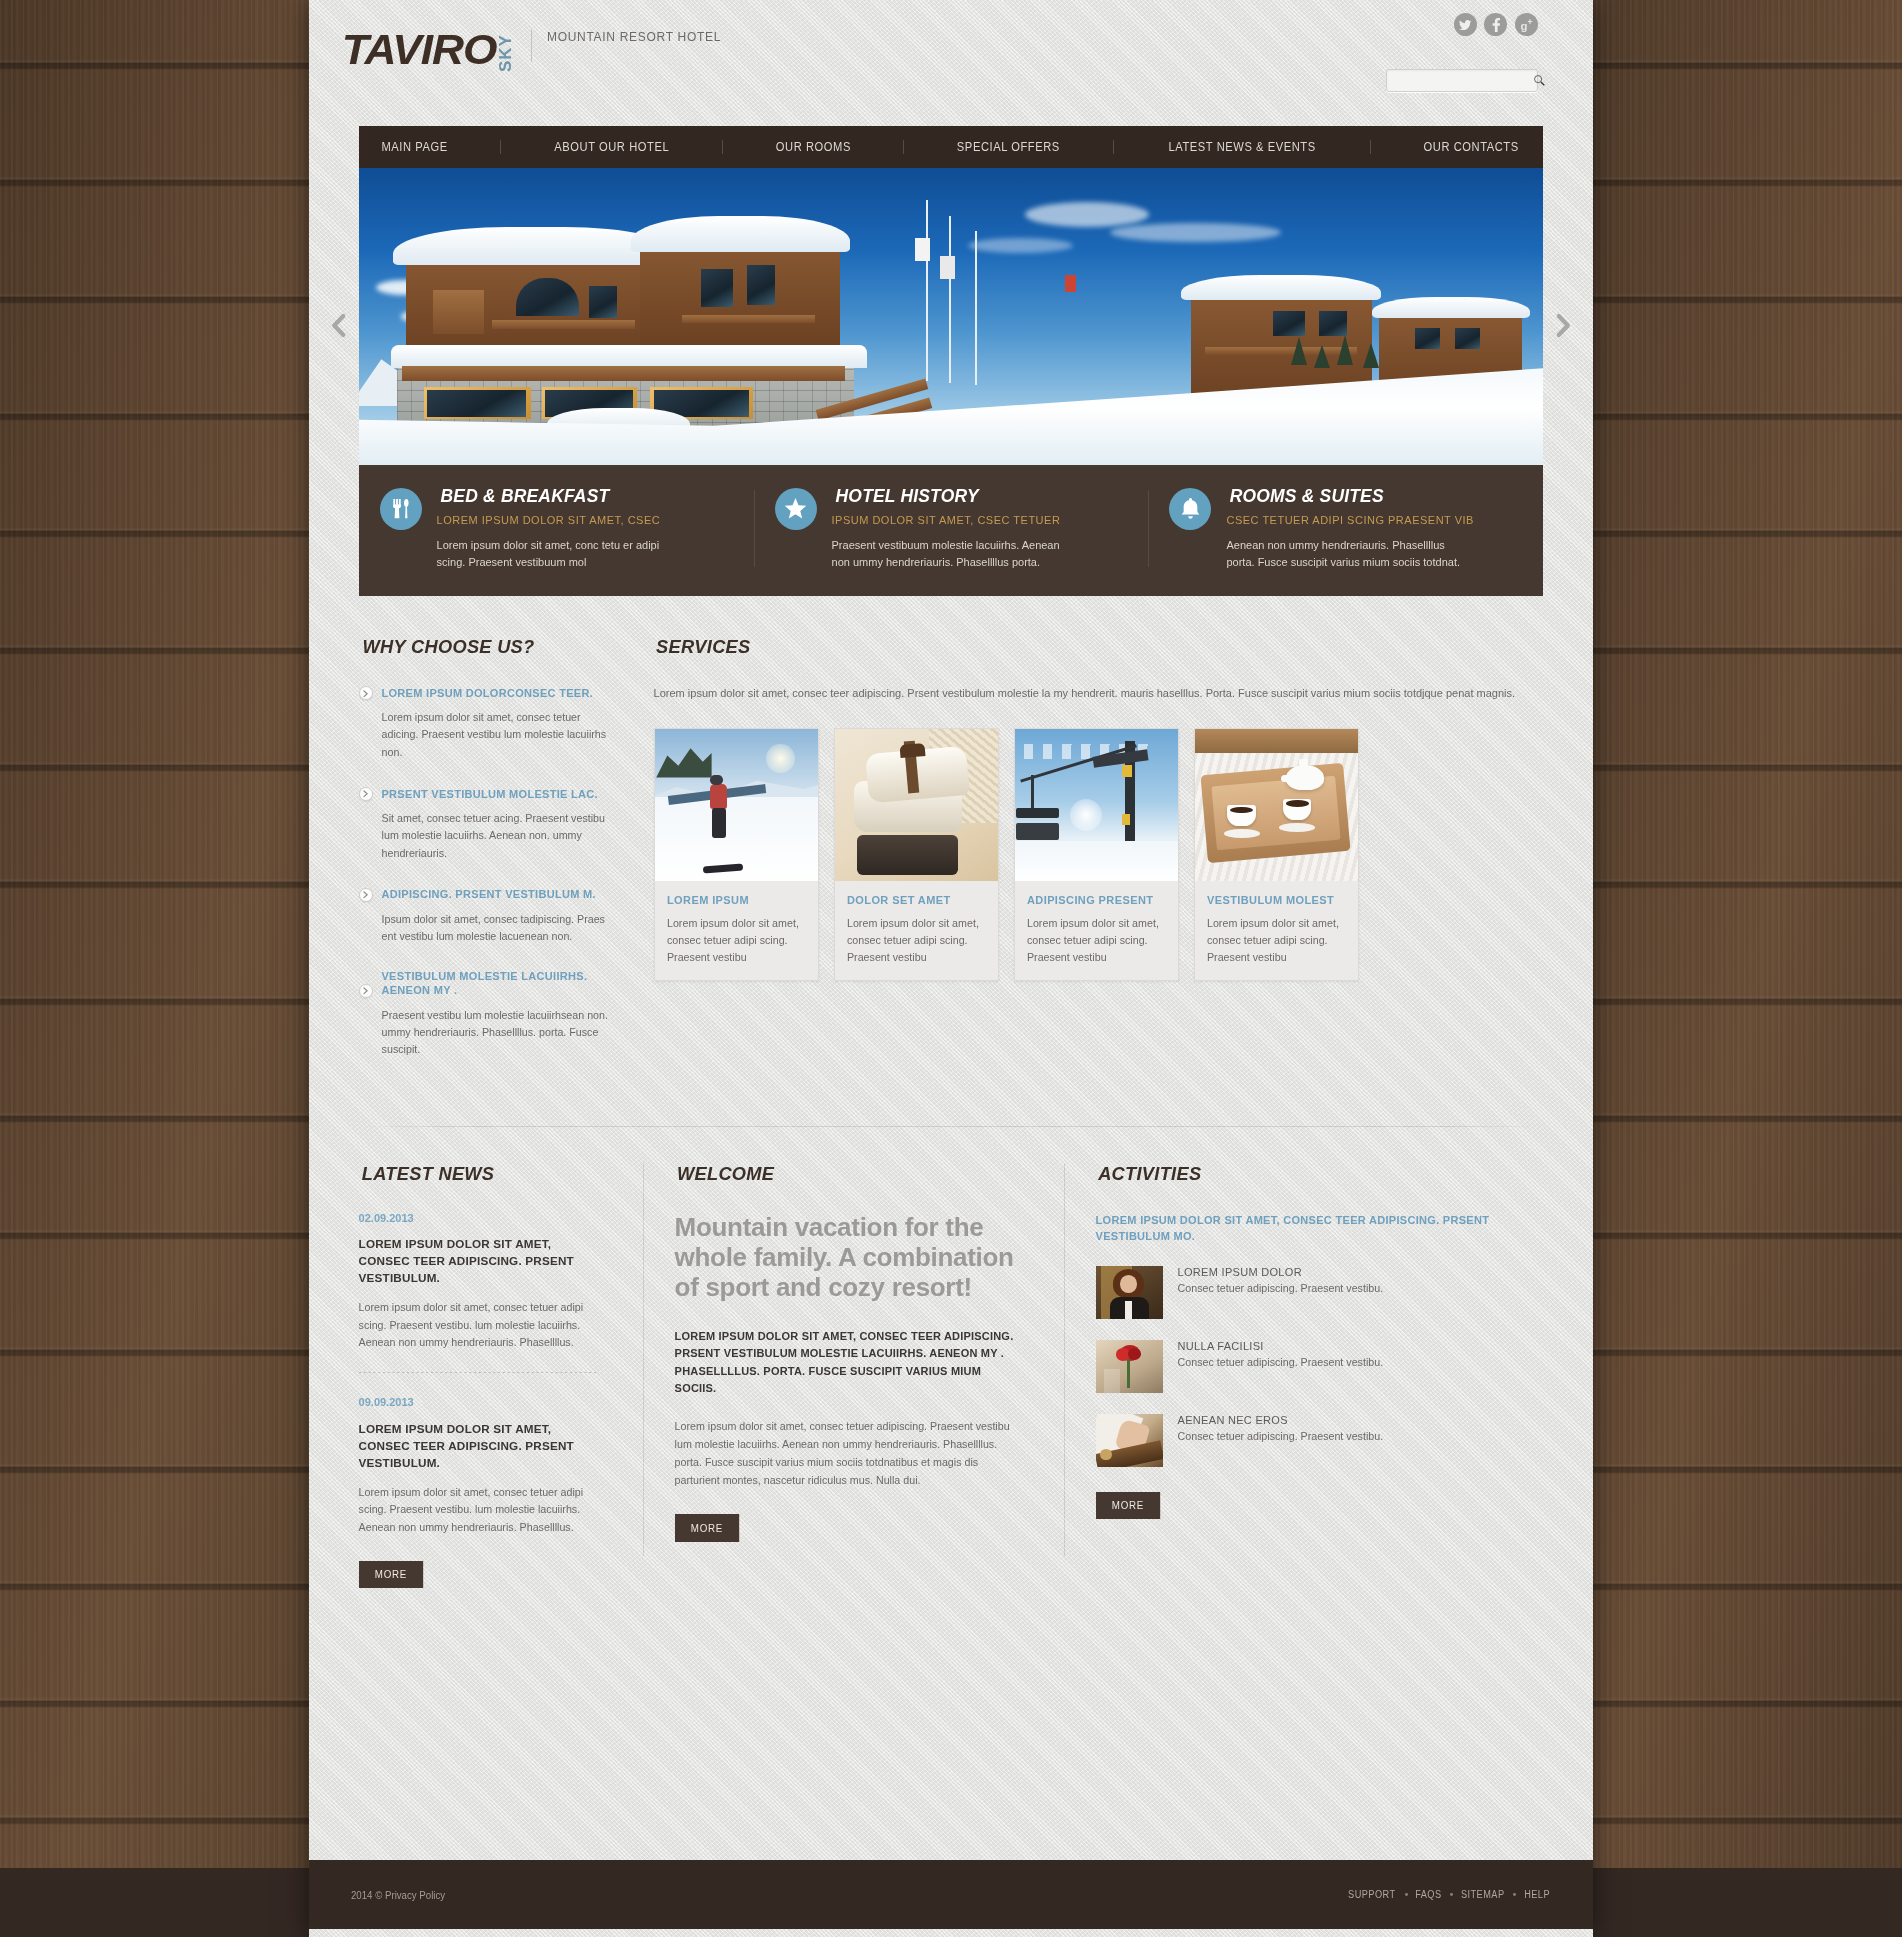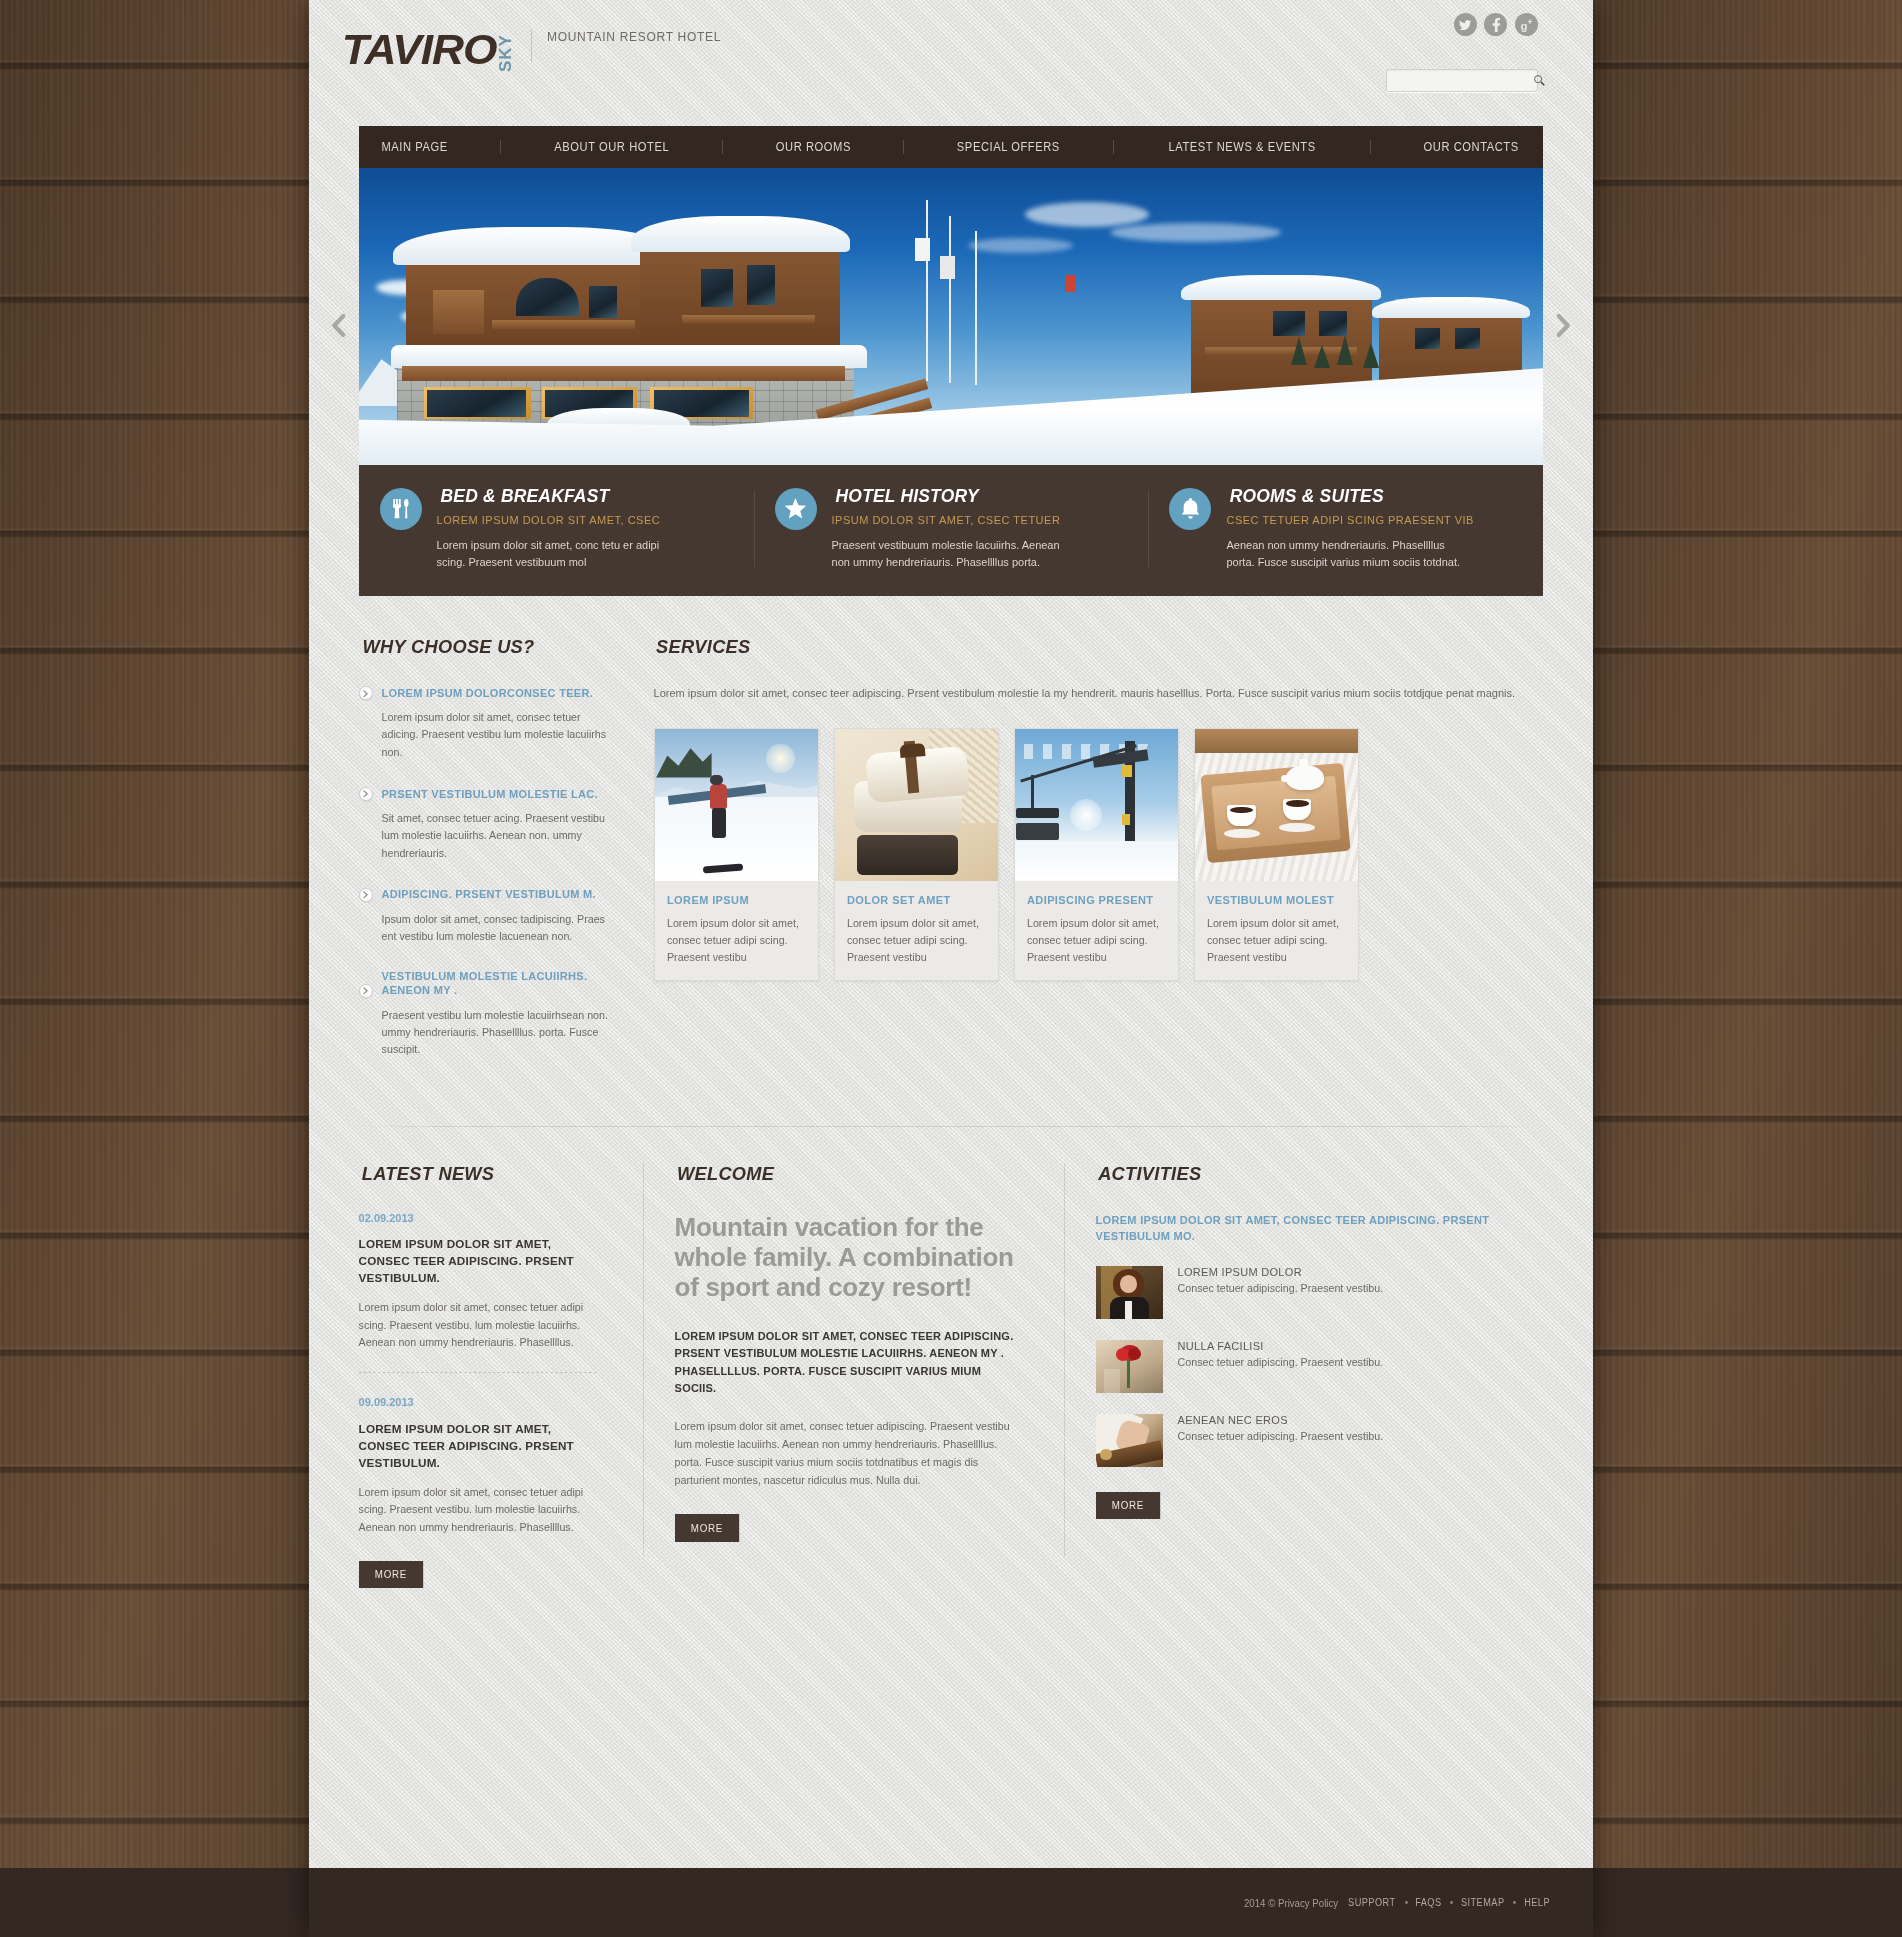--- a/index.html
+++ b/index.html
@@ -267,23 +267,23 @@
 
   .more-btn {
     display: inline-block; background: #453830; color: #efe9e2;
     font-size: 10.5px; letter-spacing: 0.8px; padding: 7.6px 17px;
     border: none; cursor: pointer; font-family: "Liberation Sans", sans-serif;
     transform: scaleX(0.93); transform-origin: left center;
   }
 
   
   .footer {
-    position: absolute; left: 0; right: 0; bottom: 0; height: 69px;
+    position: absolute; left: 0; right: 0; bottom: 8px; height: 69px;
     background: #342823; display: flex; align-items: center;
-    justify-content: flex-end; padding: 0 42px;
+    justify-content: space-between; padding: 0 42px;
   }
   .footer .copy { font-size: 10.5px; color: #a79c93; transform: scaleX(0.92); transform-origin: left; }
   .footer .flinks { display: flex; align-items: center; gap: 6.7px; }
   .footer .flinks a { font-size: 10px; color: #b3a79d; text-decoration: none; letter-spacing: 0.5px; transform: scaleX(0.92); display: inline-block; }
   .footer .flinks .dot { width: 2.9px; height: 2.9px; background: #8a7d73; border-radius: 50%; }
 
   .footer-band {
     position: absolute; left: 0; right: 0; bottom: 0; height: 69px;
     background: #342823; z-index: 0;
   }

